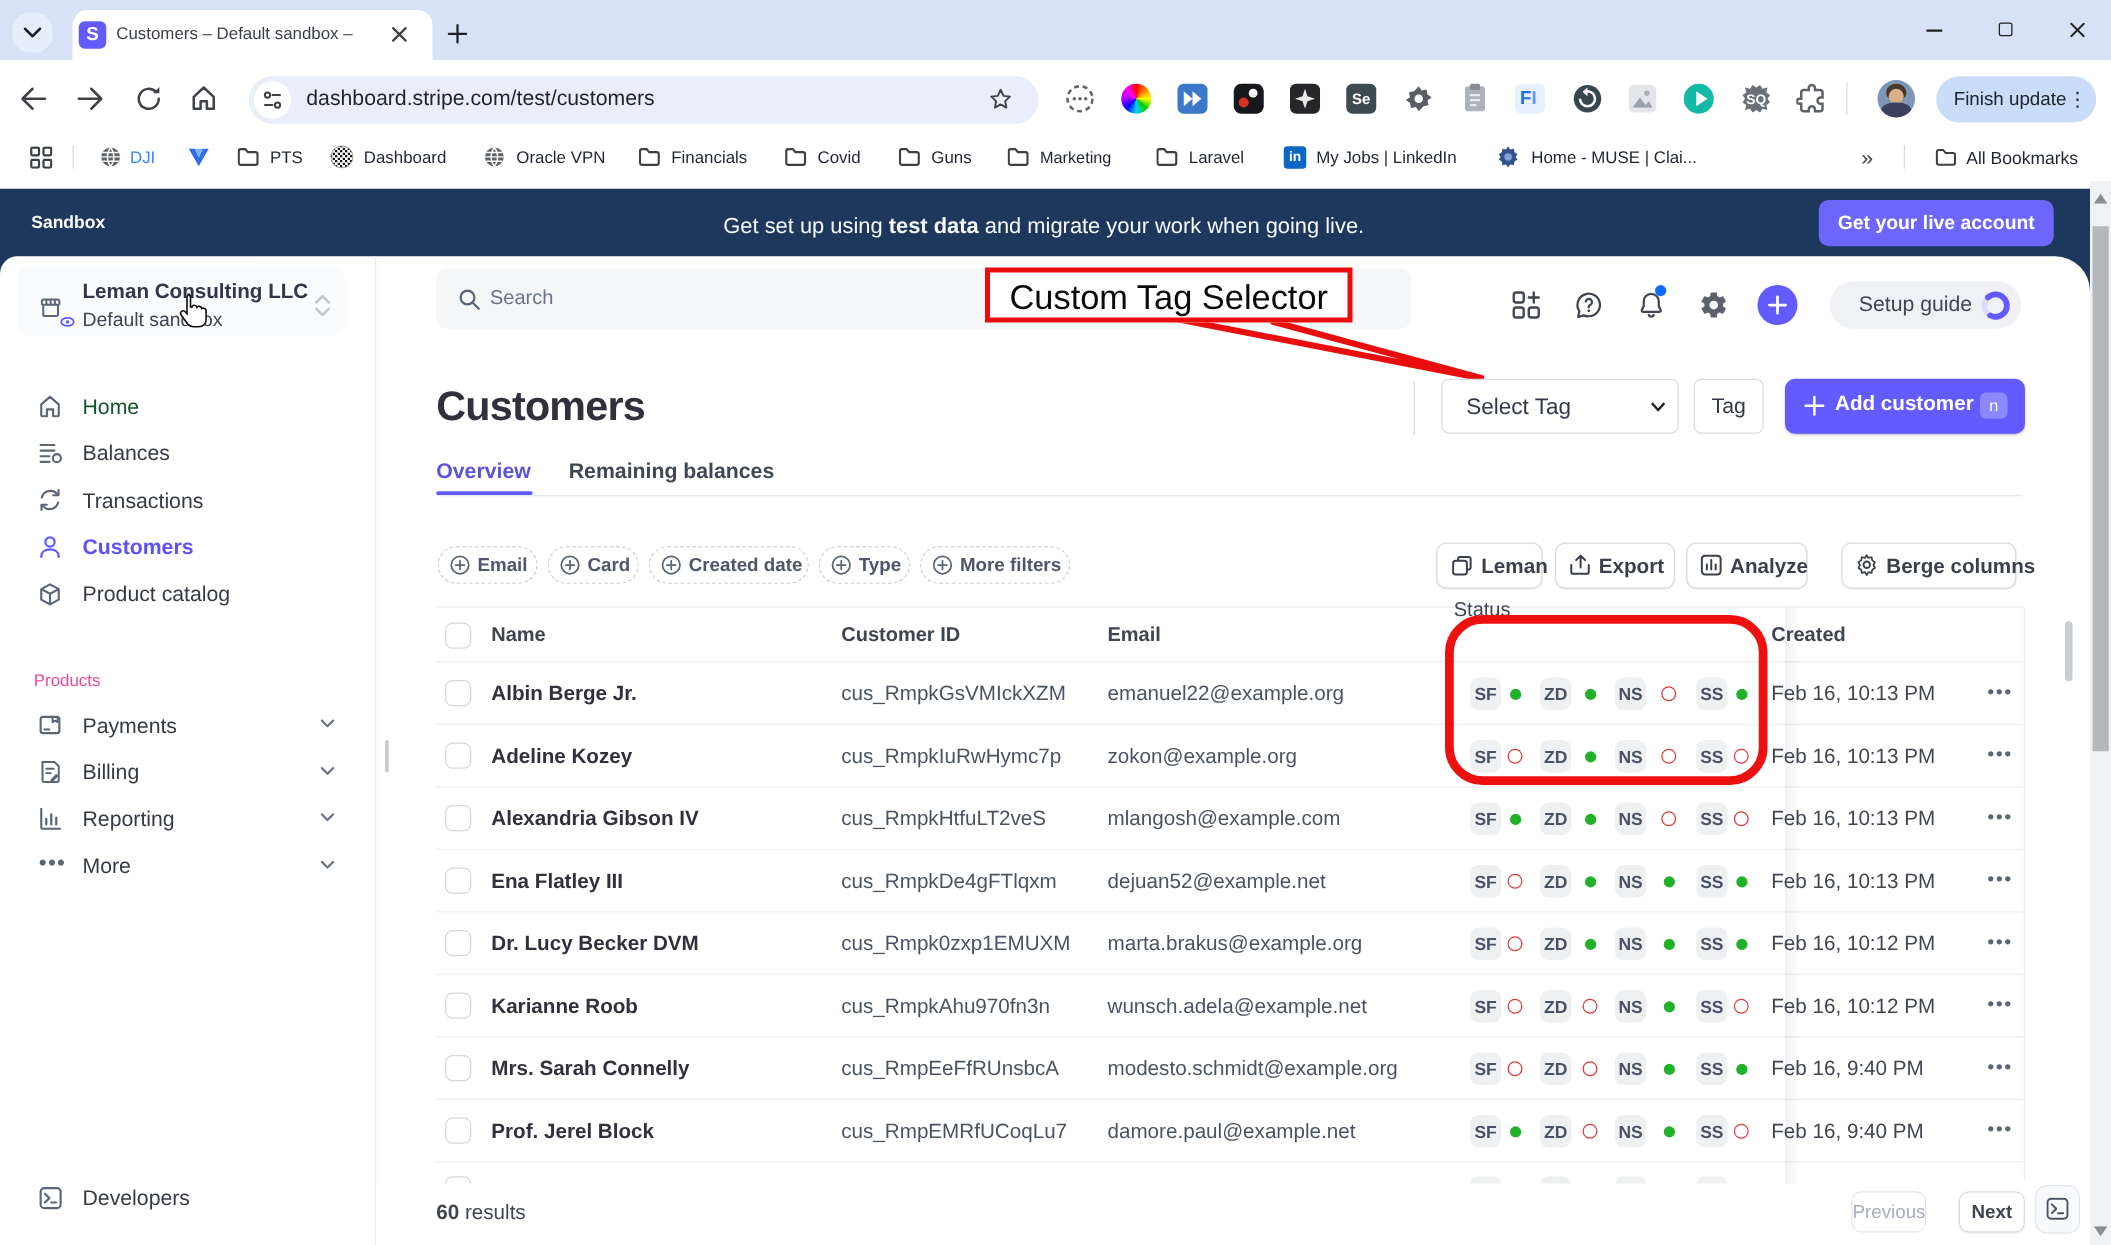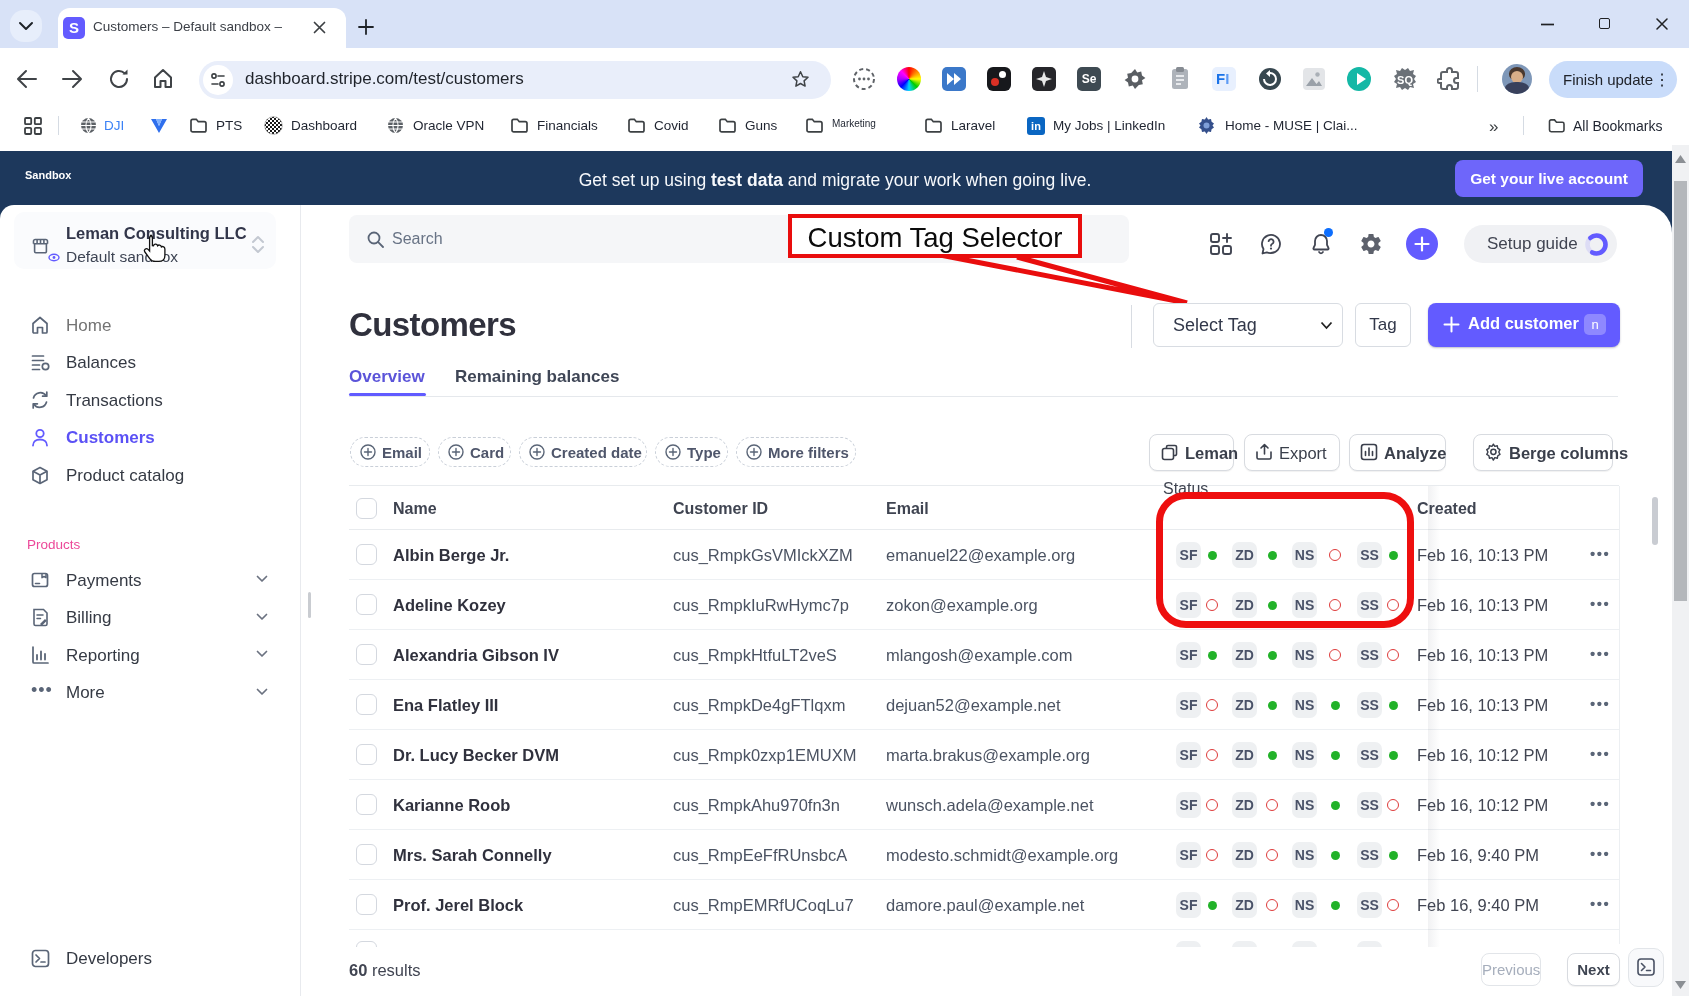--- a/index.html
+++ b/index.html
@@ -177,21 +177,21 @@
     <path d="M1 3a1.7 1.7 0 0 1 1.7-1.7h3.6l2 2.4h6a1.7 1.7 0 0 1 1.7 1.7v6.8a1.7 1.7 0 0 1-1.7 1.7H2.7A1.7 1.7 0 0 1 1 12.2z" fill="none" stroke="#3c4043" stroke-width="1.7"></path>
   </svg>
 <div class="ab" style="left:654px;top:118px;font-size:13.5px;color:#1f2430">Covid</div>
 <svg class="ab" style="left:719px;top:118px" width="18" height="15" viewBox="0 0 18 15">
     <path d="M1 3a1.7 1.7 0 0 1 1.7-1.7h3.6l2 2.4h6a1.7 1.7 0 0 1 1.7 1.7v6.8a1.7 1.7 0 0 1-1.7 1.7H2.7A1.7 1.7 0 0 1 1 12.2z" fill="none" stroke="#3c4043" stroke-width="1.7"></path>
   </svg>
 <div class="ab" style="left:745px;top:118px;font-size:13.5px;color:#1f2430">Guns</div>
 <svg class="ab" style="left:806px;top:118px" width="18" height="15" viewBox="0 0 18 15">
     <path d="M1 3a1.7 1.7 0 0 1 1.7-1.7h3.6l2 2.4h6a1.7 1.7 0 0 1 1.7 1.7v6.8a1.7 1.7 0 0 1-1.7 1.7H2.7A1.7 1.7 0 0 1 1 12.2z" fill="none" stroke="#3c4043" stroke-width="1.7"></path>
   </svg>
-<div class="ab" style="left:832px;top:118px;font-size:10px;color:#1f2430">Marketing</div>
+<div class="ab" style="left:832px;top:118px;font-size:13px;color:#1f2430">Marketing</div>
 <svg class="ab" style="left:925px;top:118px" width="18" height="15" viewBox="0 0 18 15">
     <path d="M1 3a1.7 1.7 0 0 1 1.7-1.7h3.6l2 2.4h6a1.7 1.7 0 0 1 1.7 1.7v6.8a1.7 1.7 0 0 1-1.7 1.7H2.7A1.7 1.7 0 0 1 1 12.2z" fill="none" stroke="#3c4043" stroke-width="1.7"></path>
   </svg>
 <div class="ab" style="left:951px;top:118px;font-size:13.5px;color:#1f2430">Laravel</div>
 <div class="ab" style="left:1027px;top:117px;width:18px;height:18px;border-radius:3px;background:#0a66c2;color:#fff;font-size:11px;font-weight:bold;text-align:center;line-height:18px">in</div>
 <div class="ab" style="left:1053px;top:118px;font-size:13.5px;color:#1f2430">My Jobs | LinkedIn</div>
 <svg class="ab" style="left:1197px;top:116px" width="19" height="19" viewBox="0 0 19 19">
     <path d="M9.5 1l1.6 2.5 2.9-.6.6 2.9L17 7.4l-1.5 2.1L17 11.6l-2.4 1.6-.6 2.9-2.9-.6L9.5 18l-1.6-2.5-2.9.6-.6-2.9L2 11.6l1.5-2.1L2 7.4l2.4-1.6.6-2.9 2.9.6z" fill="#35508c"></path>
     <circle cx="9.5" cy="9.5" r="3" fill="#7f9fd8"></circle>
   </svg>
@@ -199,21 +199,21 @@
 
 <div class="ab" style="left:1489px;top:117px;font-size:17px;color:#3c4043">»</div>
 <div class="ab" style="left:1523px;top:116px;width:1px;height:19px;background:#d5dbe3"></div>
 <svg class="ab" style="left:1548px;top:118px" width="17" height="15" viewBox="0 0 17 15">
     <path d="M1.5 3.5a1.6 1.6 0 0 1 1.6-1.6h3.4l2 2.4h5.9a1.6 1.6 0 0 1 1.6 1.6v6.2a1.6 1.6 0 0 1-1.6 1.6H3.1a1.6 1.6 0 0 1-1.6-1.6z" fill="none" stroke="#3c4043" stroke-width="1.6"></path>
   </svg>
 <div class="ab" style="left:1573px;top:118px;font-size:14px;color:#1f2430">All Bookmarks</div>
 
 <div class="ab" style="left:0;top:151px;width:1672px;height:99px;background:#1d385c"></div>
 <div class="ab" style="left:0;top:205px;width:1672px;height:791px;background:#fff;border-radius:14px 28px 0 0"></div>
-<div class="ab" style="left:25px;top:169px;font-size:11px;font-weight:bold;color:#fff">Sandbox</div>
+<div class="ab" style="left:25px;top:169px;font-size:14px;font-weight:bold;color:#fff">Sandbox</div>
 <div class="ab" style="left:300px;top:170px;width:1070px;text-align:center;font-size:17.5px;color:#f7f9fc">Get set up using <b>test data</b> and migrate your work when going live.</div>
 <div class="ab" style="left:1455px;top:160px;width:188px;height:37px;border-radius:8px;background:#6e66fa;color:#fff;font-size:15.5px;font-weight:bold;text-align:center;line-height:37px">Get your live account</div>
 
 <div class="ab" style="left:300px;top:205px;width:1px;height:791px;background:#e8eaee"></div>
 <div class="ab" style="left:308px;top:592px;width:3px;height:26px;border-radius:2px;background:#c9ccd1"></div>
 
 <div class="ab" style="left:14px;top:212px;width:262px;height:57px;border-radius:10px;background:#fafbfd"></div>
 <svg class="ab" style="left:31px;top:237px" width="19" height="18" viewBox="0 0 19 18">
     <path d="M2.5 6.8V4.2a1.7 1.7 0 0 1 1.7-1.7h10.6a1.7 1.7 0 0 1 1.7 1.7v2.6M2.5 6.8h14M6.1 2.5v4.3M9.5 2.5v4.3M12.9 2.5v4.3M3.6 6.8v7.7a1.2 1.2 0 0 0 1.2 1.2h9.4a1.2 1.2 0 0 0 1.2-1.2V6.8" fill="none" stroke="#5a6577" stroke-width="1.6"></path>
   </svg>
@@ -227,21 +227,21 @@
     <path d="M2 7l5-5 5 5M2 12l5 5 5-5" fill="none" stroke="#c3c8d1" stroke-width="2" stroke-linecap="round" stroke-linejoin="round"></path>
   </svg>
 
 <svg class="ab" style="left:140px;top:233px" width="28" height="34" viewBox="0 0 28 34">
     <path d="M10 2.5c1.4 0 2.4 1 2.4 2.6v7.5l1.1.1c.3-1 1.2-1.6 2.2-1.5 1 .1 1.6.7 1.9 1.6.5-.6 1.3-.9 2.1-.7.9.2 1.5.8 1.7 1.8.5-.4 1.1-.5 1.8-.3 1.1.3 1.7 1.2 1.7 2.5v6.3c0 3.6-2.3 6-6.2 6h-3.4c-2.6 0-4.2-.8-5.6-2.8l-4.8-6.6c-.7-1-.6-2.1.2-2.8.9-.8 2.1-.7 3 .2l1.5 1.6V5.1c0-1.6 1-2.6 2.4-2.6z" fill="#fff" stroke="#111" stroke-width="1.3"></path>
   </svg>
 
 <svg class="ab" style="left:31px;top:316px" width="18" height="18" viewBox="0 0 18 18">
     <path d="M2 7.5L9 1.5l7 6V16a1 1 0 0 1-1 1h-3.5v-5.5h-5V17H3a1 1 0 0 1-1-1z" fill="none" stroke="#5a6577" stroke-width="1.7" stroke-linejoin="round"></path>
   </svg>
-<div class="ab" style="left:66px;top:316px;font-size:17px;color:#737373">Home</div>
+<div class="ab" style="left:66px;top:316px;font-size:17px;color:#14532d">Home</div>
 <svg class="ab" style="left:31px;top:354px" width="19" height="17" viewBox="0 0 19 17">
     <path d="M1.5 2h11M1.5 6.5h11M1.5 11h7M1.5 15.5h7" stroke="#5a6577" stroke-width="1.7" stroke-linecap="round"></path>
     <circle cx="14.5" cy="12.5" r="3.2" fill="none" stroke="#5a6577" stroke-width="1.7"></circle>
   </svg>
 <div class="ab" style="left:66px;top:353px;font-size:17px;color:#353a44">Balances</div>
 <svg class="ab" style="left:30px;top:391px" width="20" height="18" viewBox="0 0 20 18">
     <path d="M3.5 7a7 7 0 0 1 12.6-2.2M16.5 11a7 7 0 0 1-12.6 2.2" fill="none" stroke="#5a6577" stroke-width="1.7" stroke-linecap="round"></path>
     <path d="M16.8 1v4.2h-4.2M3.2 17v-4.2h4.2" fill="none" stroke="#5a6577" stroke-width="1.7" stroke-linecap="round" stroke-linejoin="round"></path>
   </svg>
 <div class="ab" style="left:66px;top:391px;font-size:17px;color:#353a44">Transactions</div>
@@ -392,21 +392,21 @@
 <svg class="ab" style="left:1161px;top:444px" width="17" height="17" viewBox="0 0 17 17">
     <rect x="1.5" y="4.5" width="11" height="11" rx="2" fill="none" stroke="#3a3f4b" stroke-width="1.6"></rect>
     <path d="M5.5 4.5V3A1.5 1.5 0 0 1 7 1.5h7A1.5 1.5 0 0 1 15.5 3v7a1.5 1.5 0 0 1-1.5 1.5h-1.5" fill="none" stroke="#3a3f4b" stroke-width="1.6"></path>
   </svg>
 <div class="ab" style="left:1185px;top:444px;font-size:16.5px;font-weight:bold;color:#3a3f4b">Leman</div>
 <div class="ab" style="left:1244px;top:434px;width:96px;height:37px;border:1px solid #d8dbe0;border-radius:8px;background:#fff;box-shadow:0 1px 1px rgba(0,0,0,.06)"></div>
 <svg class="ab" style="left:1255px;top:443px" width="18" height="18" viewBox="0 0 18 18">
     <path d="M6 5l3.5-3.5L13 5M9.5 1.5V11" fill="none" stroke="#3a3f4b" stroke-width="1.6" stroke-linecap="round" stroke-linejoin="round"></path>
     <path d="M2 9v5.5A1.5 1.5 0 0 0 3.5 16h11a1.5 1.5 0 0 0 1.5-1.5V9" fill="none" stroke="#3a3f4b" stroke-width="1.6" stroke-linecap="round"></path>
   </svg>
-<div class="ab" style="left:1279px;top:444px;font-size:16.5px;font-weight:normal;color:#3a3f4b">Export</div>
+<div class="ab" style="left:1279px;top:444px;font-size:16.5px;font-weight:bold;color:#3a3f4b">Export</div>
 <div class="ab" style="left:1349px;top:434px;width:97px;height:37px;border:1px solid #d8dbe0;border-radius:8px;background:#fff;box-shadow:0 1px 1px rgba(0,0,0,.06)"></div>
 <svg class="ab" style="left:1360px;top:443px" width="18" height="18" viewBox="0 0 18 18">
     <rect x="1.5" y="1.5" width="15" height="15" rx="2.5" fill="none" stroke="#3a3f4b" stroke-width="1.6"></rect>
     <path d="M5.5 12.5v-4M9 12.5V5M12.5 12.5V8.5" stroke="#3a3f4b" stroke-width="1.6" stroke-linecap="round"></path>
   </svg>
 <div class="ab" style="left:1384px;top:444px;font-size:16.5px;font-weight:bold;color:#3a3f4b">Analyze</div>
 <div class="ab" style="left:1473px;top:434px;width:140px;height:37px;border:1px solid #d8dbe0;border-radius:8px;background:#fff;box-shadow:0 1px 1px rgba(0,0,0,.06)"></div>
 <svg class="ab" style="left:1485px;top:443px" width="18" height="18" viewBox="0 0 18 18">
     <path d="M9 1.3l1.5 2.3 2.7-.6.6 2.7 2.3 1.5-1.3 2.5 1.3 2.5-2.3 1.5-.6 2.7-2.7-.6L9 18.4l-1.5-2.6-2.7.6-.6-2.7-2.3-1.5 1.3-2.5-1.3-2.5 2.3-1.5.6-2.7 2.7.6z" fill="none" stroke="#3a3f4b" stroke-width="1.5" stroke-linejoin="round" transform="scale(0.93)"></path>
     <circle cx="8.4" cy="8.8" r="2.6" fill="none" stroke="#3a3f4b" stroke-width="1.5"></circle>

